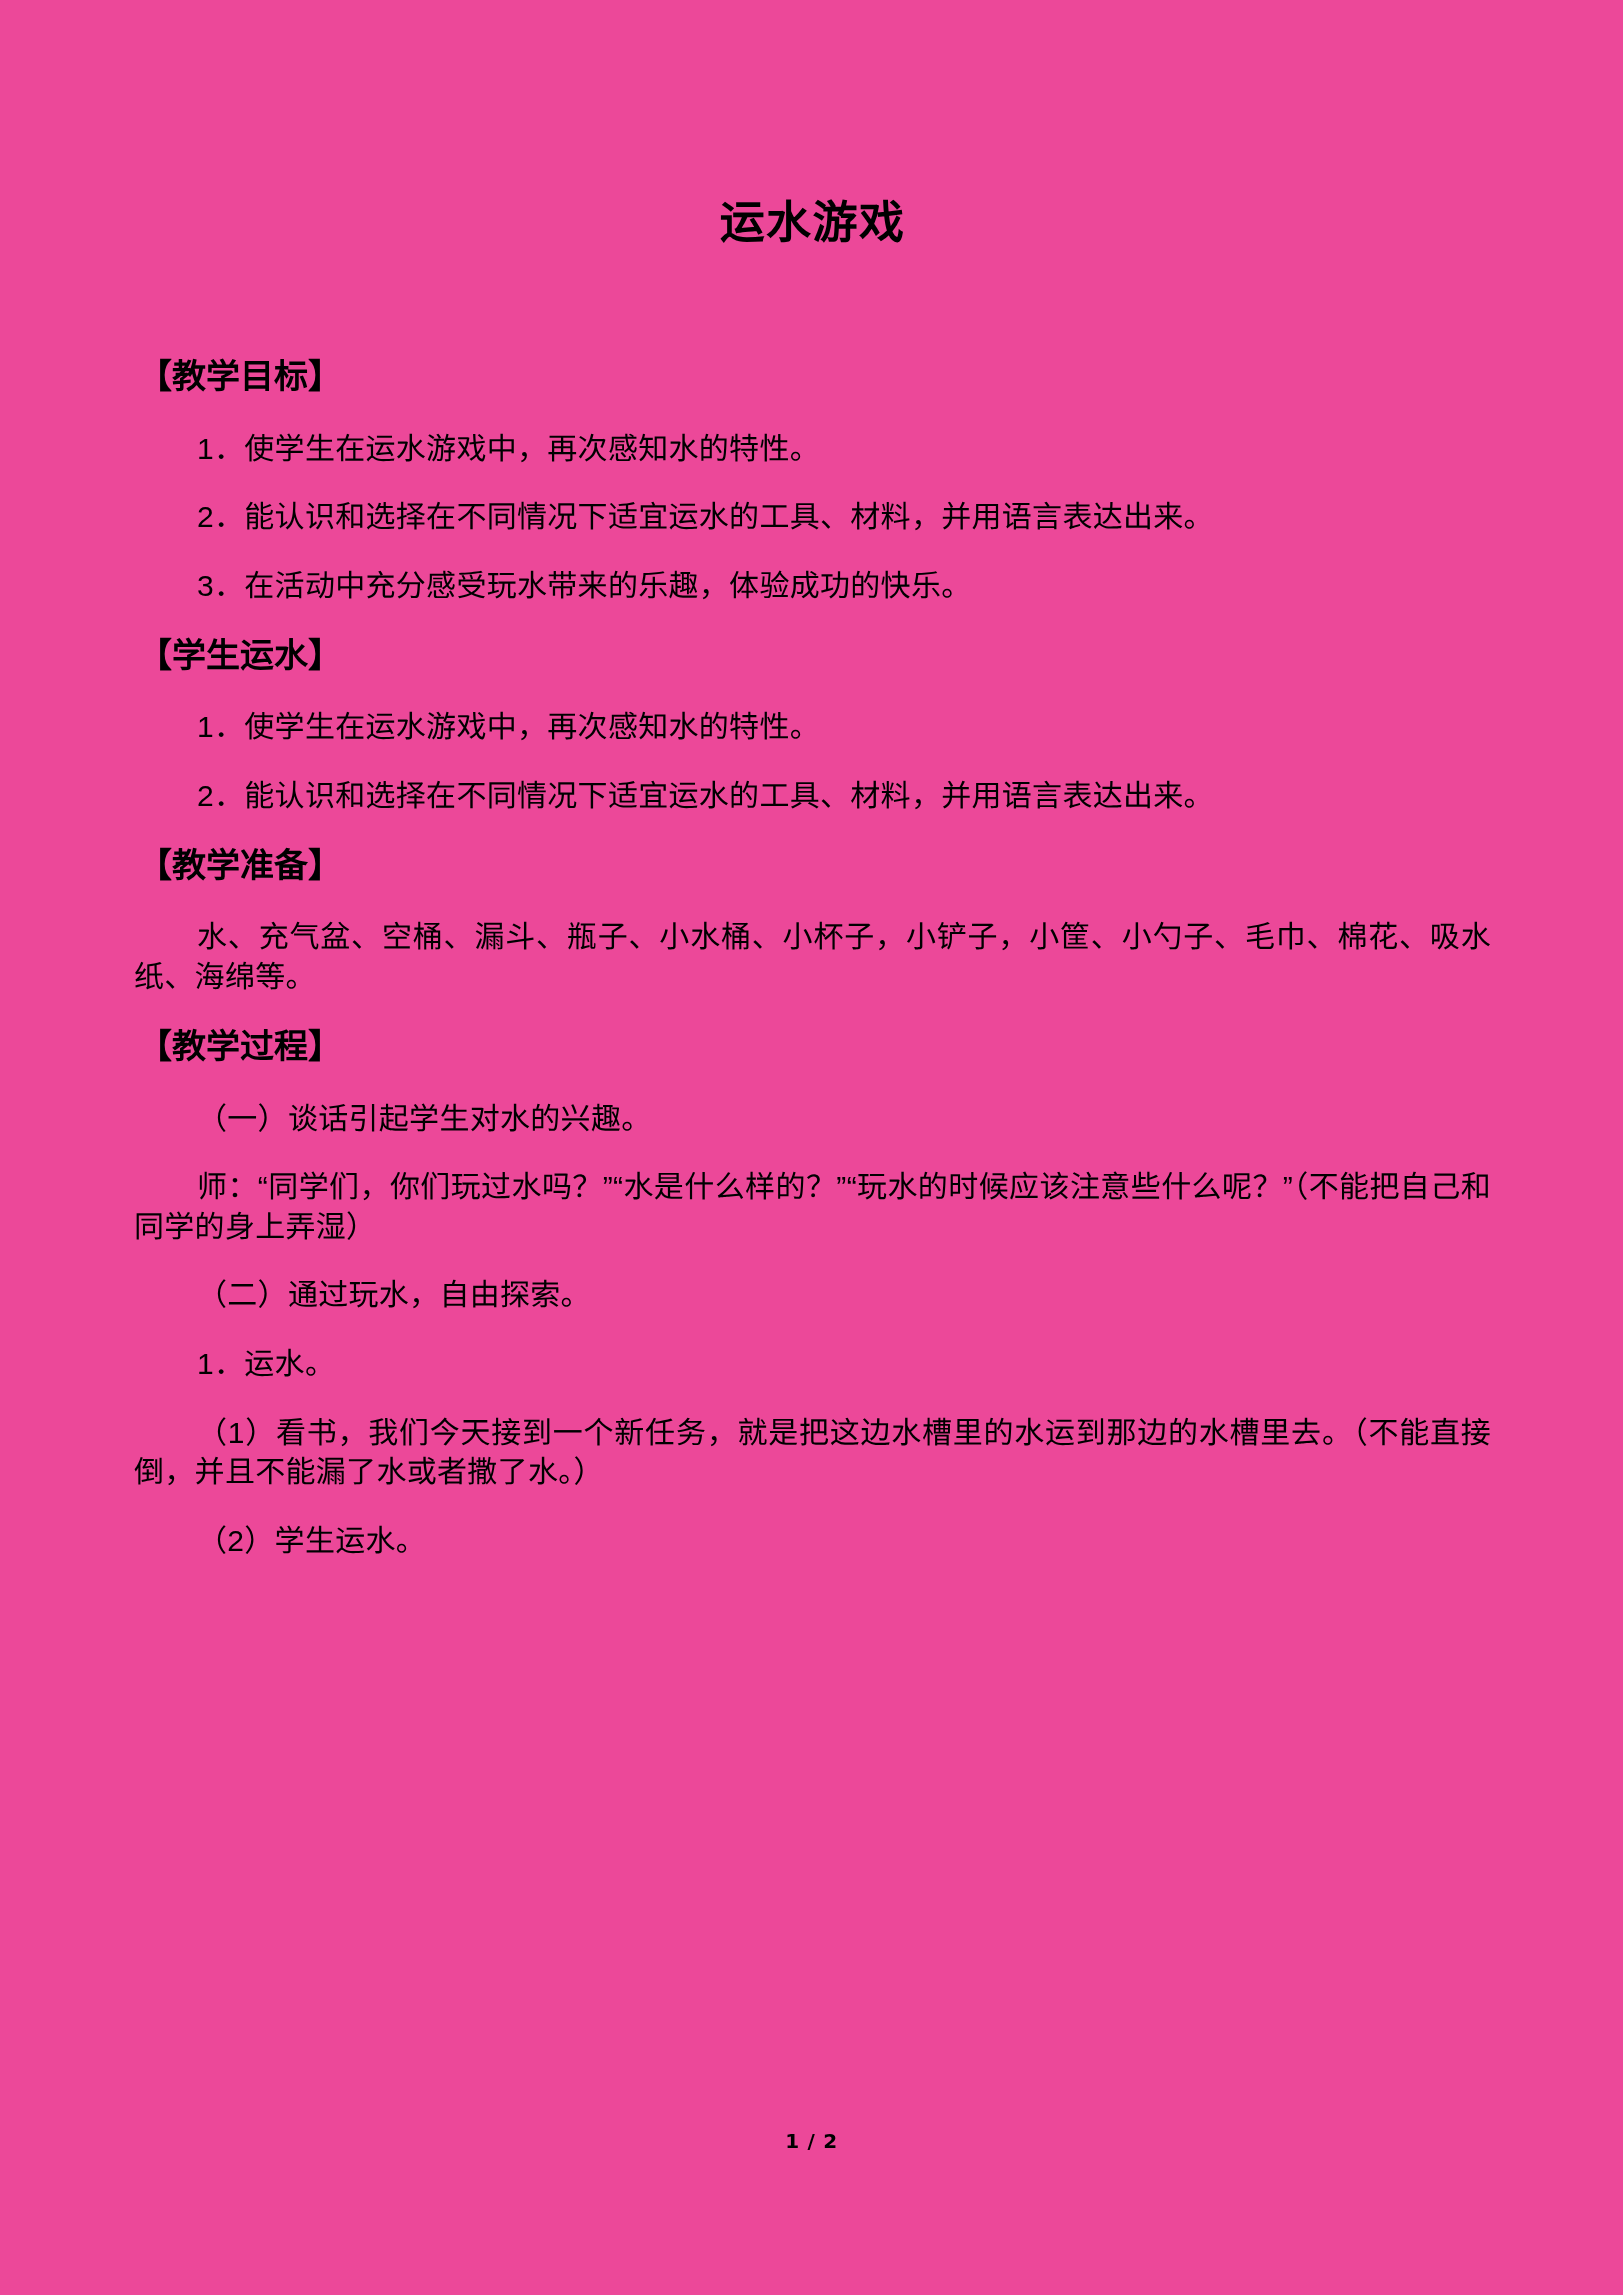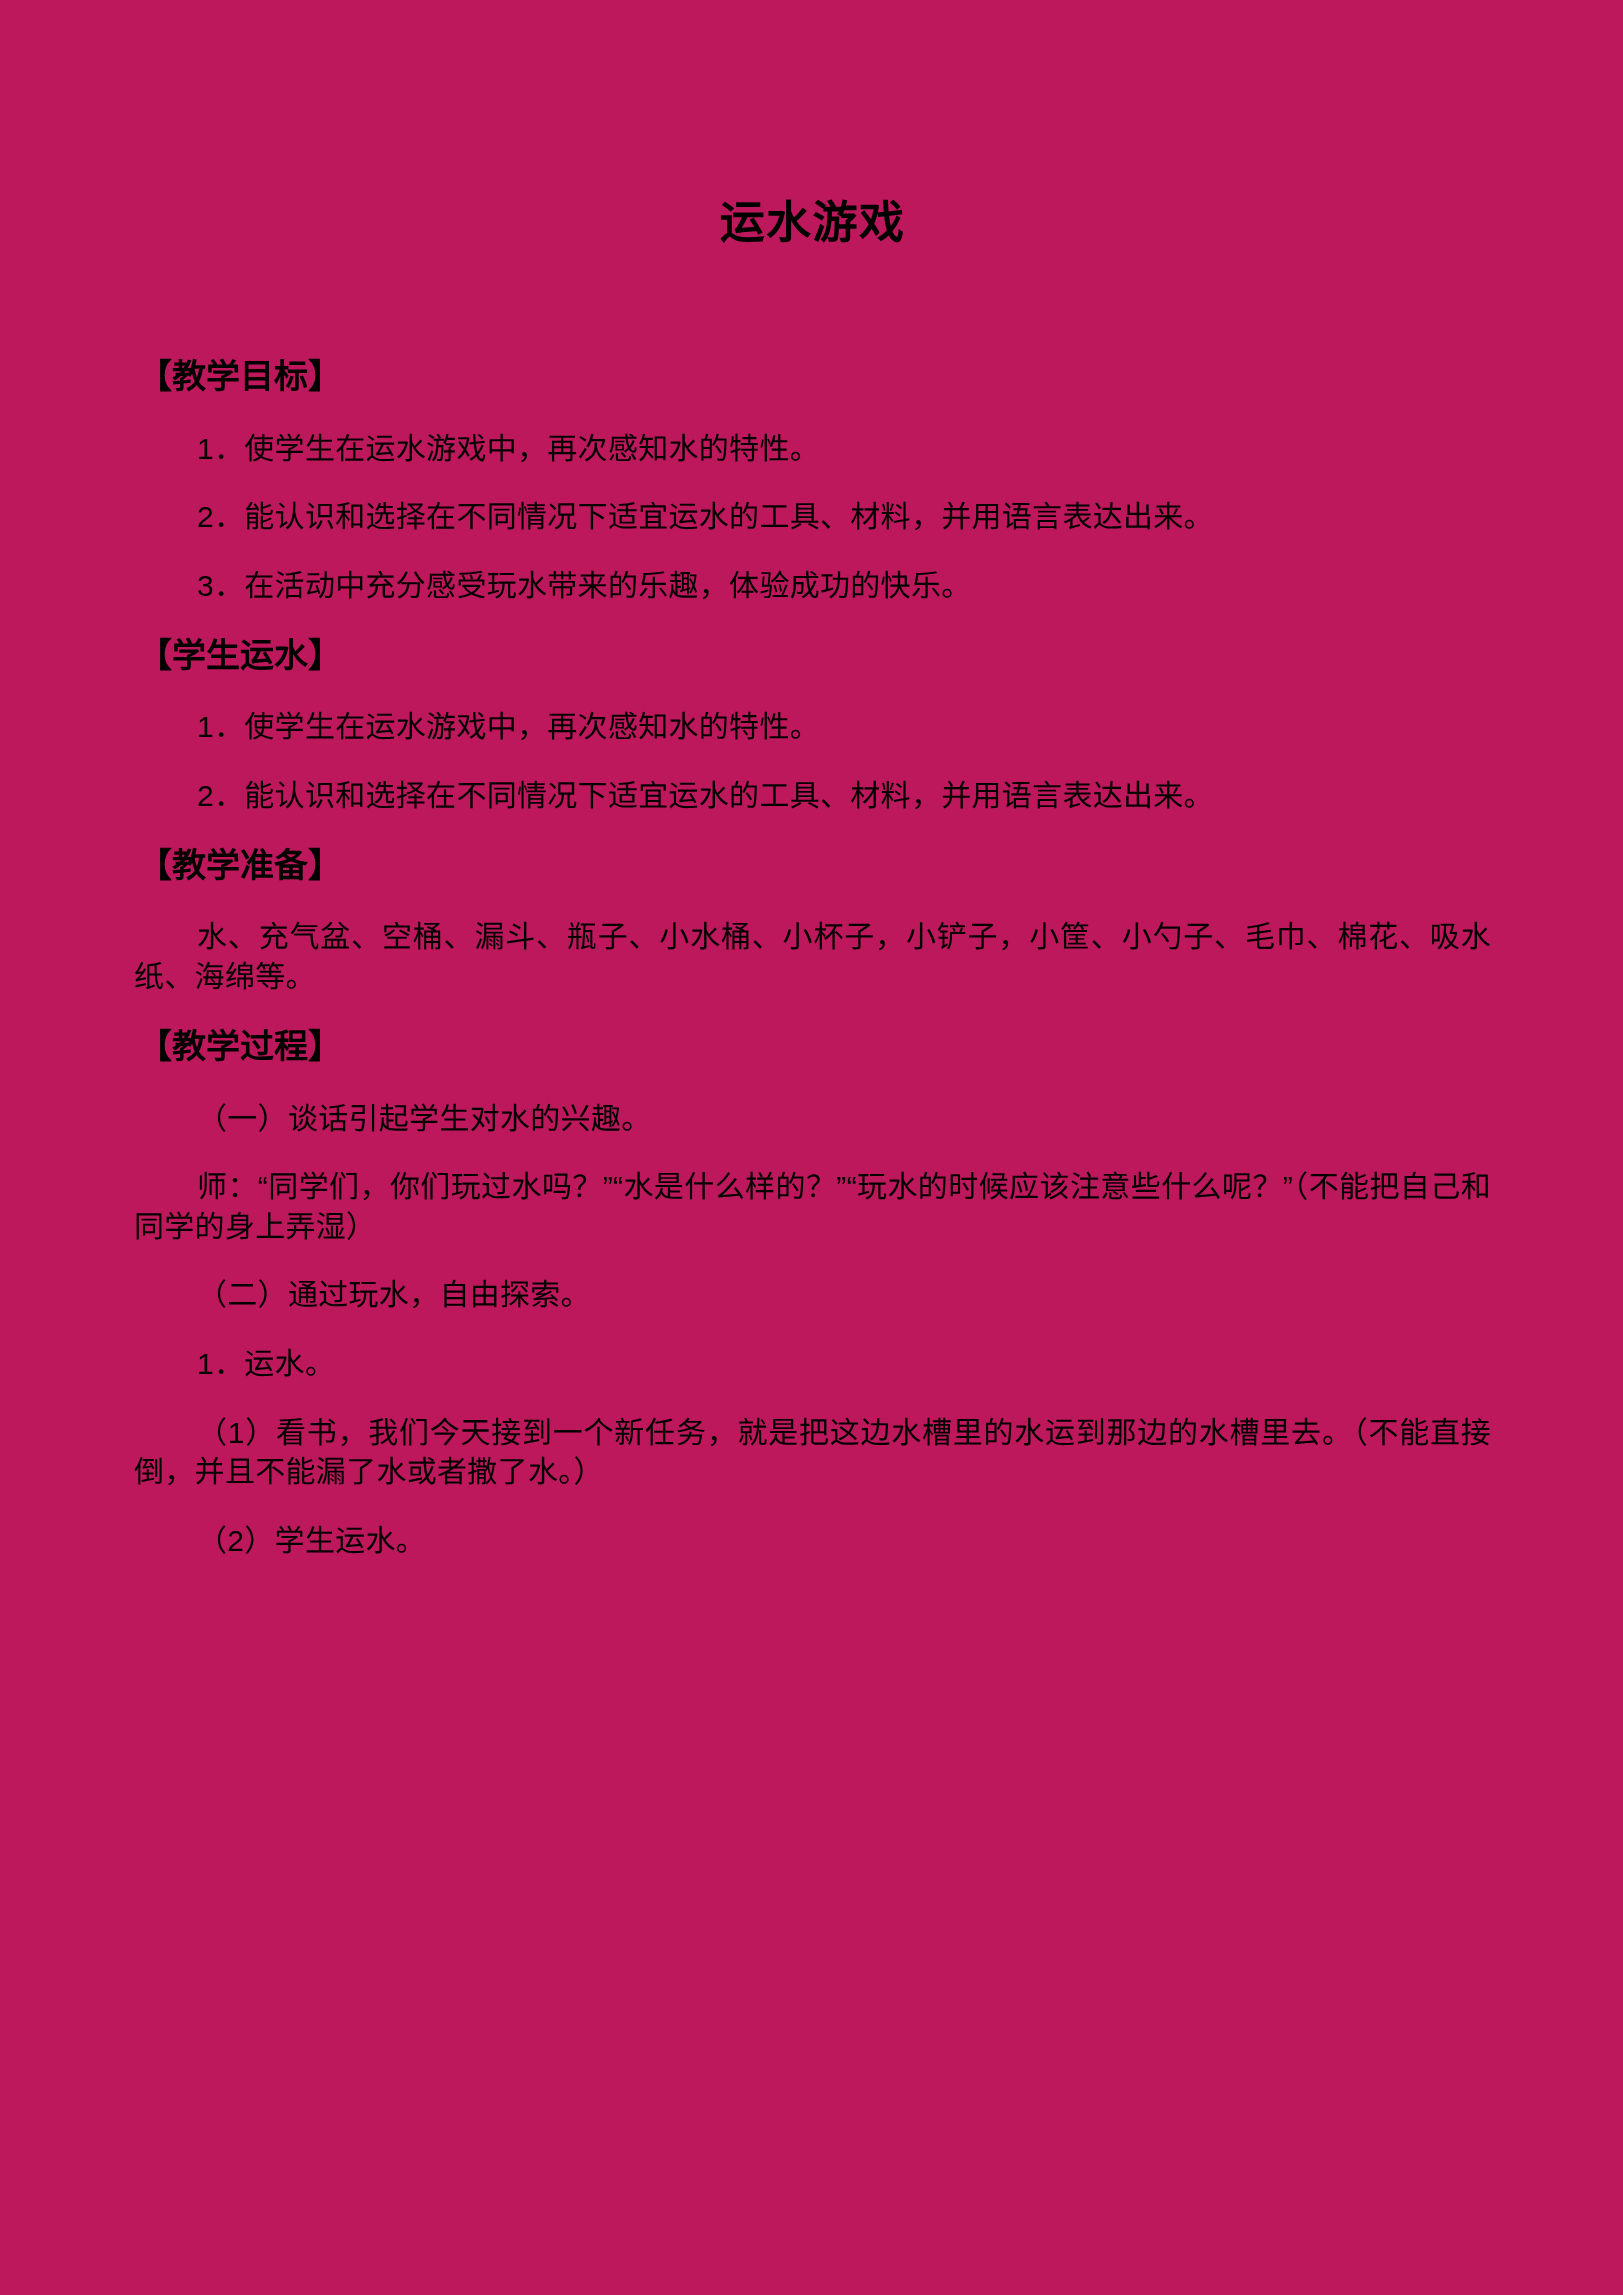--- a/index.html
+++ b/index.html
@@ -9,21 +9,21 @@
     background: #ffffff;
   }
   body {
     font-family: "DejaVu Serif", "Liberation Serif", serif;
     color: #000000;
   }
   .page {
     position: relative;
     width: 1623px;
     height: 2295px;
-    background: #be185d;
+    background: #ec4899;
     box-sizing: border-box;
     padding: 12px;
     overflow: hidden;
   }
   .content {
     position: absolute;
     left: 134px;
     top: 0;
     width: 1357px;
   }
@@ -121,14 +121,17 @@
     <p class="para indent">（二）通过玩水，自由探索。</p>
     <div class="gap-para"></div>
     <p class="para indent">1．运水。</p>
     <div class="gap-para"></div>
     <p class="para indent">（1）看书，我们今天接到一个新任务，就是把这边水槽里的水运到那边的水槽里去。（不能直接倒，并且不能漏了水或者撒了水。）</p>
     <div class="gap-para"></div>
     <p class="para indent">（2）学生运水。</p>
 
   </div>
 
+  <div class="footer">
+    <span>1 / 2</span>
+  </div>
 </div>
 
 
 </body></html>

